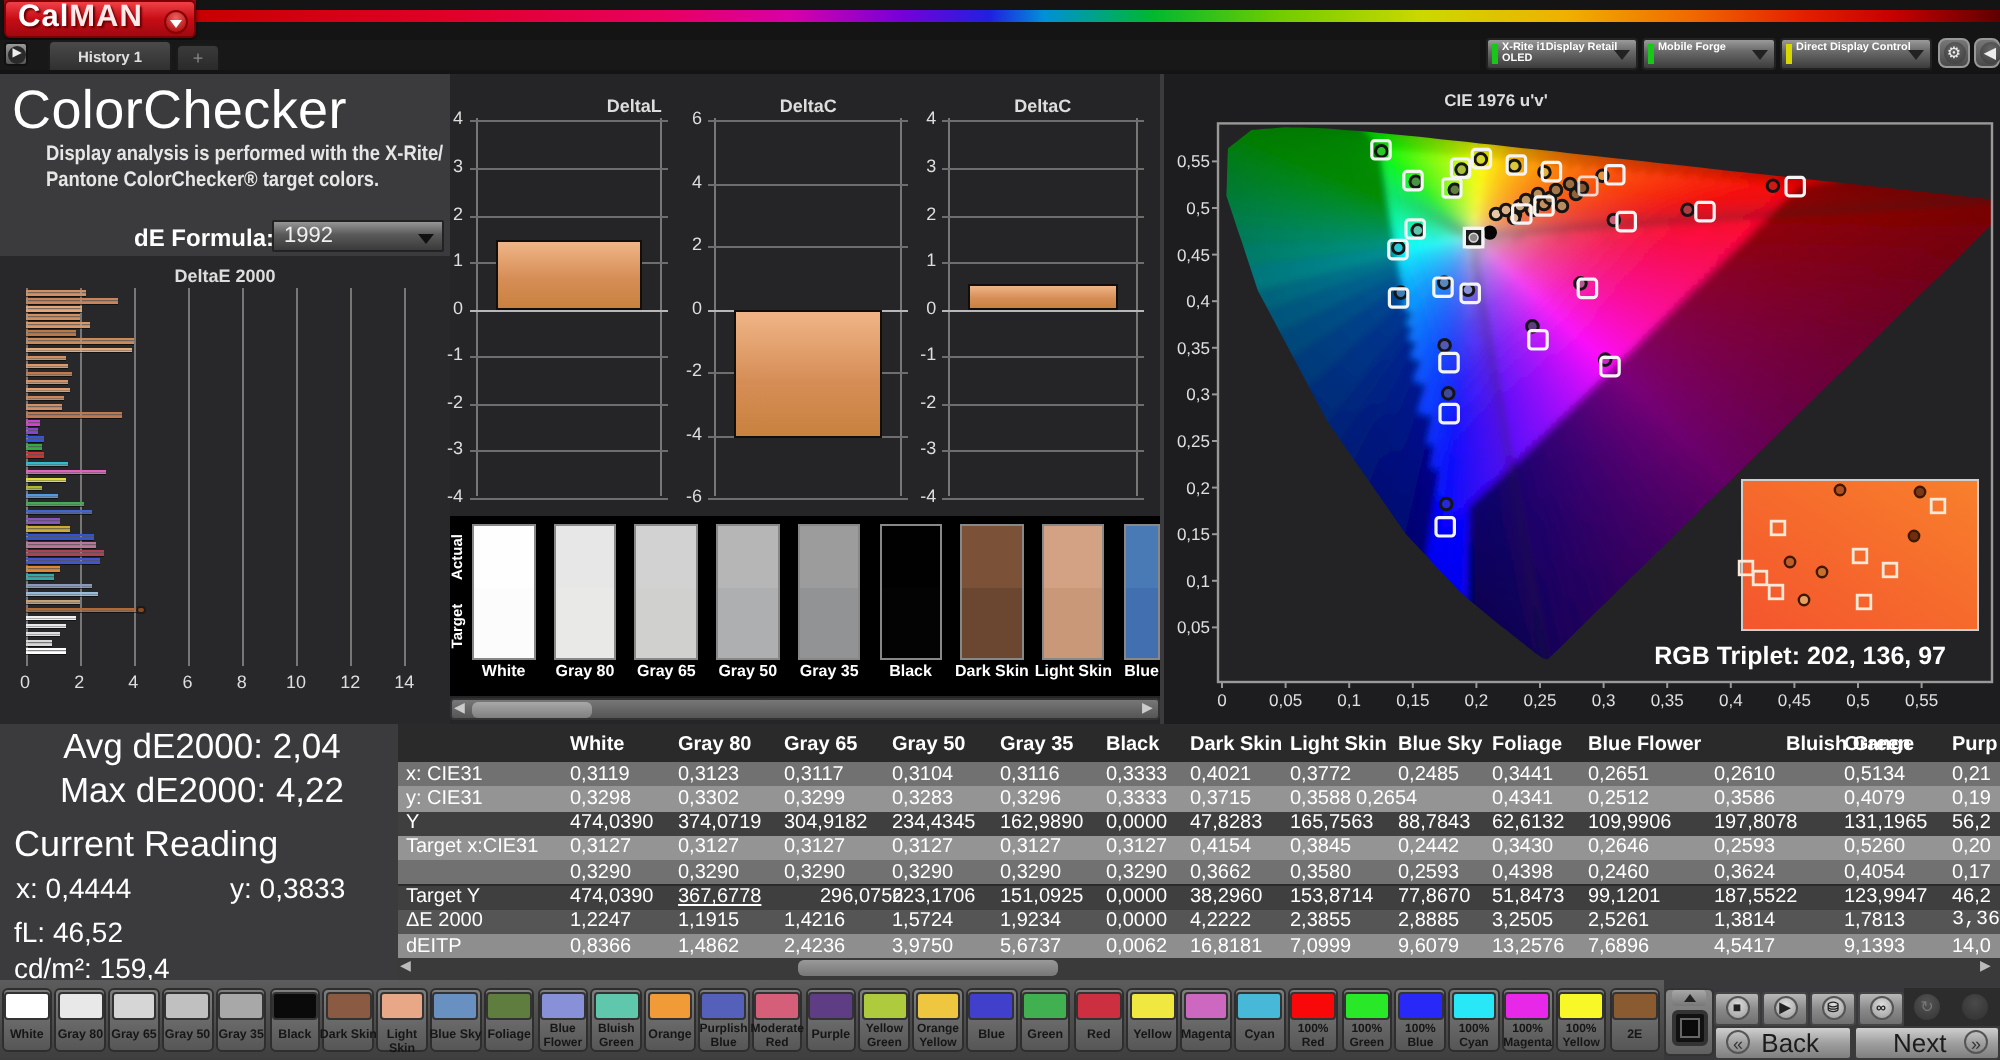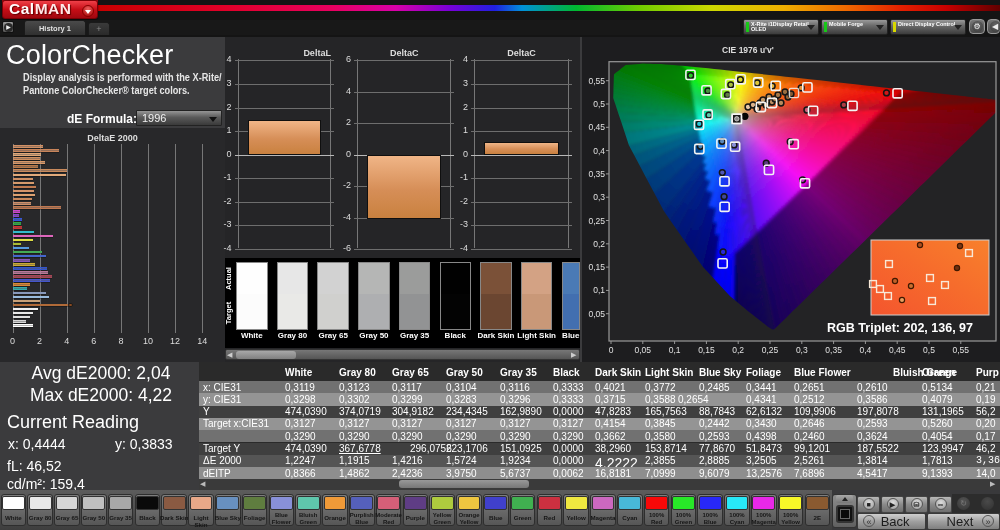--- a/index.html
+++ b/index.html
@@ -43,21 +43,21 @@
   <div style="position:absolute;left:1px;top:1px;width:9px;height:9px;border-radius:50%;background:#2a2a2a;color:#eee;font-size:6px;line-height:9px;text-align:center;">▶</div>
 </div>
 <div style="position:absolute;left:24px;top:20px;width:62px;height:15px;background:linear-gradient(180deg,#4a4a4a,#303030);border:1px solid #1a1a1a;border-bottom:none;border-radius:3px 3px 0 0;color:#e0e0e0;font-size:7.5px;font-weight:bold;line-height:15px;text-align:center;">History 1</div>
 <div style="position:absolute;left:88px;top:22px;width:22px;height:13px;background:linear-gradient(180deg,#3a3a3a,#2a2a2a);border:1px solid #1a1a1a;border-bottom:none;border-radius:3px 3px 0 0;color:#888;font-size:9px;line-height:12px;text-align:center;">+</div>
 
 <div style="position:absolute;left:0;top:37px;width:228px;height:453px;background:#3b3b3d;"></div>
 <div style="position:absolute;left:6px;top:40px;font-size:27px;letter-spacing:0.2px;color:#fff;">ColorChecker</div>
 <div style="position:absolute;left:23px;top:71px;width:240px;font-size:10.5px;font-weight:bold;color:#e6e6e6;line-height:13px;white-space:nowrap;transform:scaleX(0.875);transform-origin:0 0;">Display analysis is performed with the X-Rite/<br>Pantone ColorChecker® target colors.</div>
 <div style="position:absolute;left:67px;top:112px;font-size:12px;font-weight:bold;color:#fff;">dE Formula:</div>
 <div style="position:absolute;left:136px;top:110px;width:86px;height:16px;background:linear-gradient(180deg,#969696,#5a5a5a 45%,#3a3a3a);border:1px solid #222;border-radius:1px;">
-  <div style="position:absolute;left:5px;top:1px;font-size:11px;color:#f0f0f0;">1996</div>
+  <div style="position:absolute;left:5px;top:1px;font-size:11px;color:#f0f0f0;">1992</div>
   <div style="position:absolute;right:4px;top:6px;width:0;height:0;border-left:4px solid transparent;border-right:4px solid transparent;border-top:5px solid #111;"></div>
 </div>
 <div style="position:absolute;left:0;top:128px;width:225px;height:234px;background:#28282a;"></div>
 <div style="position:absolute;left:0px;top:133px;width:225px;text-align:center;font-size:9px;font-weight:bold;color:#ddd;">DeltaE 2000</div>
 <div style="position:absolute;left:0;top:0;">
     <div style="position:absolute;left:12.5px;top:144px;width:1px;height:189px;background:#777;"></div>
     <div style="position:absolute;left:39.6px;top:144px;width:1px;height:189px;background:#777;"></div>
     <div style="position:absolute;left:66.7px;top:144px;width:1px;height:189px;background:#777;"></div>
     <div style="position:absolute;left:93.8px;top:144px;width:1px;height:189px;background:#777;"></div>
     <div style="position:absolute;left:120.9px;top:144px;width:1px;height:189px;background:#777;"></div>
@@ -2904,21 +2904,21 @@
     <div style="position:absolute;left:723px;top:81.0px;font-size:10px;color:#fff;white-space:nowrap;">123,9947</div>
     <div style="position:absolute;left:777px;top:81.0px;font-size:10px;color:#fff;white-space:nowrap;">46,2</div>
     <div style="position:absolute;left:0;top:92.8px;width:801px;height:12.3px;background:#555555;"></div>
     <div style="position:absolute;left:4px;top:93.3px;font-size:10px;color:#fff;white-space:nowrap;">ΔE 2000</div>
     <div style="position:absolute;left:86px;top:93.3px;font-size:10px;color:#fff;white-space:nowrap;">1,2247</div>
     <div style="position:absolute;left:140px;top:93.3px;font-size:10px;color:#fff;white-space:nowrap;">1,1915</div>
     <div style="position:absolute;left:193px;top:93.3px;font-size:10px;color:#fff;white-space:nowrap;">1,4216</div>
     <div style="position:absolute;left:247px;top:93.3px;font-size:10px;color:#fff;white-space:nowrap;">1,5724</div>
     <div style="position:absolute;left:301px;top:93.3px;font-size:10px;color:#fff;white-space:nowrap;">1,9234</div>
     <div style="position:absolute;left:354px;top:93.3px;font-size:10px;color:#fff;white-space:nowrap;">0,0000</div>
-    <div style="position:absolute;left:396px;top:93.3px;font-size:14px;color:#fff;white-space:nowrap;">4,2222</div>
+    <div style="position:absolute;left:396px;top:93.3px;font-size:10px;color:#fff;white-space:nowrap;">4,2222</div>
     <div style="position:absolute;left:446px;top:93.3px;font-size:10px;color:#fff;white-space:nowrap;">2,3855</div>
     <div style="position:absolute;left:500px;top:93.3px;font-size:10px;color:#fff;white-space:nowrap;">2,8885</div>
     <div style="position:absolute;left:547px;top:93.3px;font-size:10px;color:#fff;white-space:nowrap;">3,2505</div>
     <div style="position:absolute;left:595px;top:93.3px;font-size:10px;color:#fff;white-space:nowrap;">2,5261</div>
     <div style="position:absolute;left:658px;top:93.3px;font-size:10px;color:#fff;white-space:nowrap;">1,3814</div>
     <div style="position:absolute;left:723px;top:93.3px;font-size:10px;color:#fff;white-space:nowrap;">1,7813</div>
     <div style="position:absolute;left:777px;top:93.3px;font-size:10px;color:#fff;white-space:nowrap;font-family:Liberation Mono, monospace;">3,36</div>
     <div style="position:absolute;left:0;top:105.1px;width:801px;height:12.3px;background:#8e8e8e;"></div>
     <div style="position:absolute;left:4px;top:105.6px;font-size:10px;color:#fff;white-space:nowrap;">dEITP</div>
     <div style="position:absolute;left:86px;top:105.6px;font-size:10px;color:#fff;white-space:nowrap;">0,8366</div>

